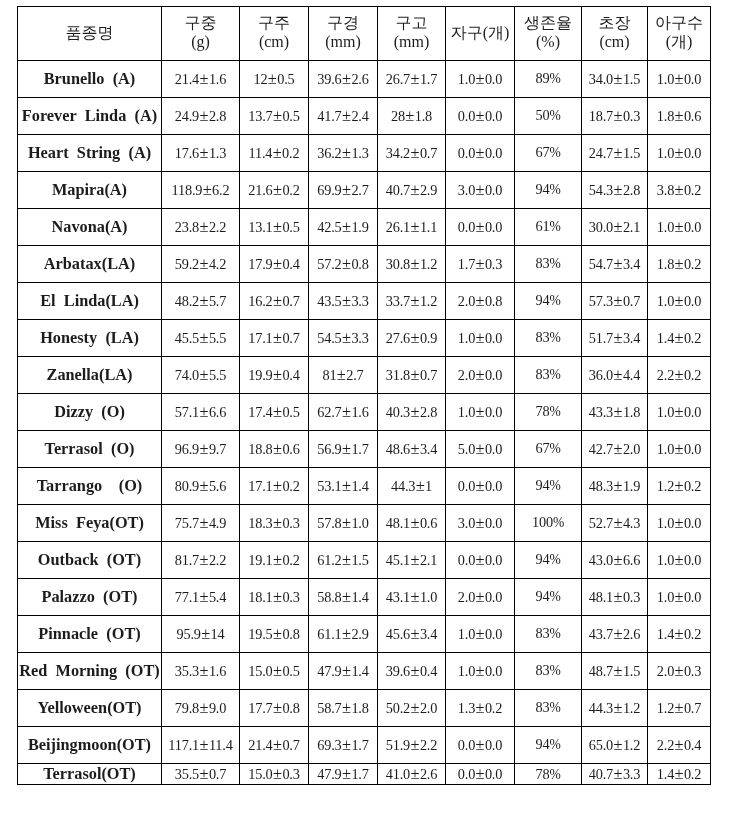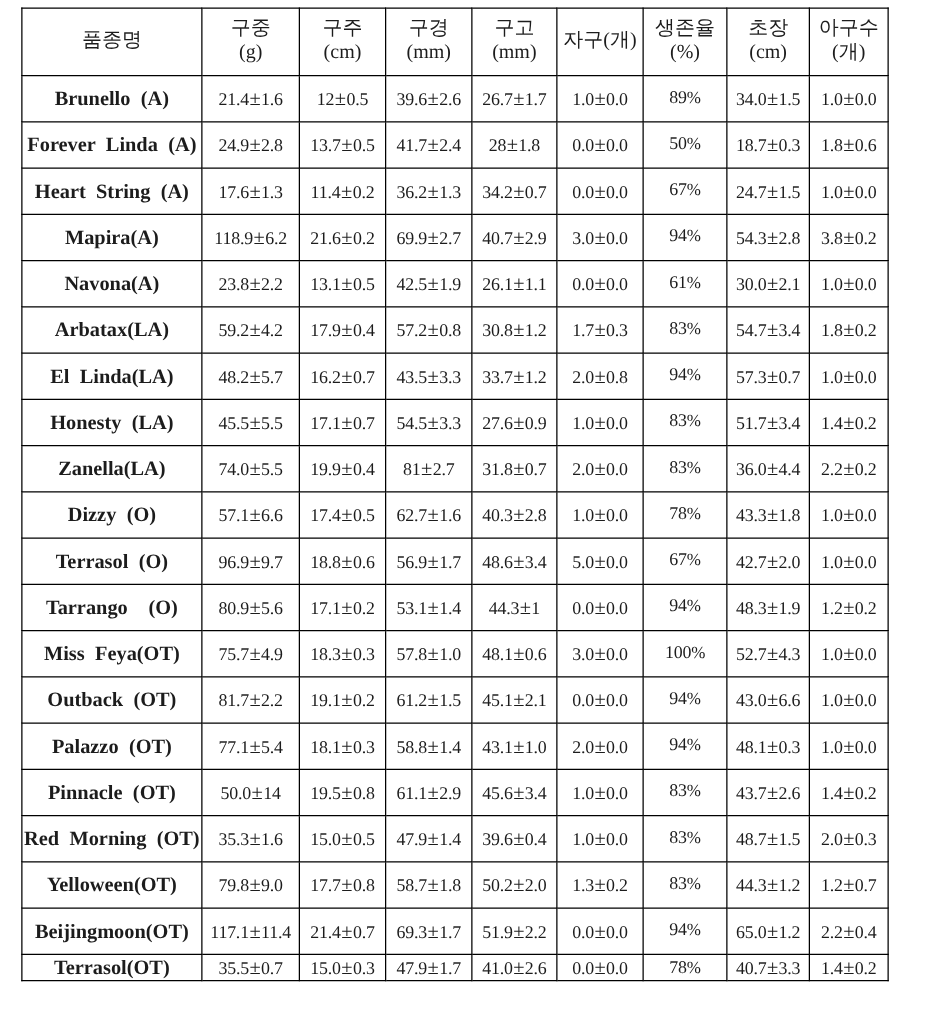--- a/index.html
+++ b/index.html
@@ -258,21 +258,21 @@
         <td class="num-cell"><span>18.1</span><span class="pm">±</span><span>0.3</span></td>
         <td class="num-cell"><span>58.8</span><span class="pm">±</span><span>1.4</span></td>
         <td class="num-cell"><span>43.1</span><span class="pm">±</span><span>1.0</span></td>
         <td class="num-cell"><span>2.0</span><span class="pm">±</span><span>0.0</span></td>
         <td class="num-cell pct-cell"><span>94</span><span class="pct">%</span></td>
         <td class="num-cell"><span>48.1</span><span class="pm">±</span><span>0.3</span></td>
         <td class="num-cell"><span>1.0</span><span class="pm">±</span><span>0.0</span></td>
       </tr>
       <tr>
         <td class="name-cell">Pinnacle (OT)</td>
-        <td class="num-cell"><span>50.0</span><span class="pm">±</span><span>14</span></td>
+        <td class="num-cell"><span>95.9</span><span class="pm">±</span><span>14</span></td>
         <td class="num-cell"><span>19.5</span><span class="pm">±</span><span>0.8</span></td>
         <td class="num-cell"><span>61.1</span><span class="pm">±</span><span>2.9</span></td>
         <td class="num-cell"><span>45.6</span><span class="pm">±</span><span>3.4</span></td>
         <td class="num-cell"><span>1.0</span><span class="pm">±</span><span>0.0</span></td>
         <td class="num-cell pct-cell"><span>83</span><span class="pct">%</span></td>
         <td class="num-cell"><span>43.7</span><span class="pm">±</span><span>2.6</span></td>
         <td class="num-cell"><span>1.4</span><span class="pm">±</span><span>0.2</span></td>
       </tr>
       <tr>
         <td class="name-cell">Red Morning (OT)</td>

